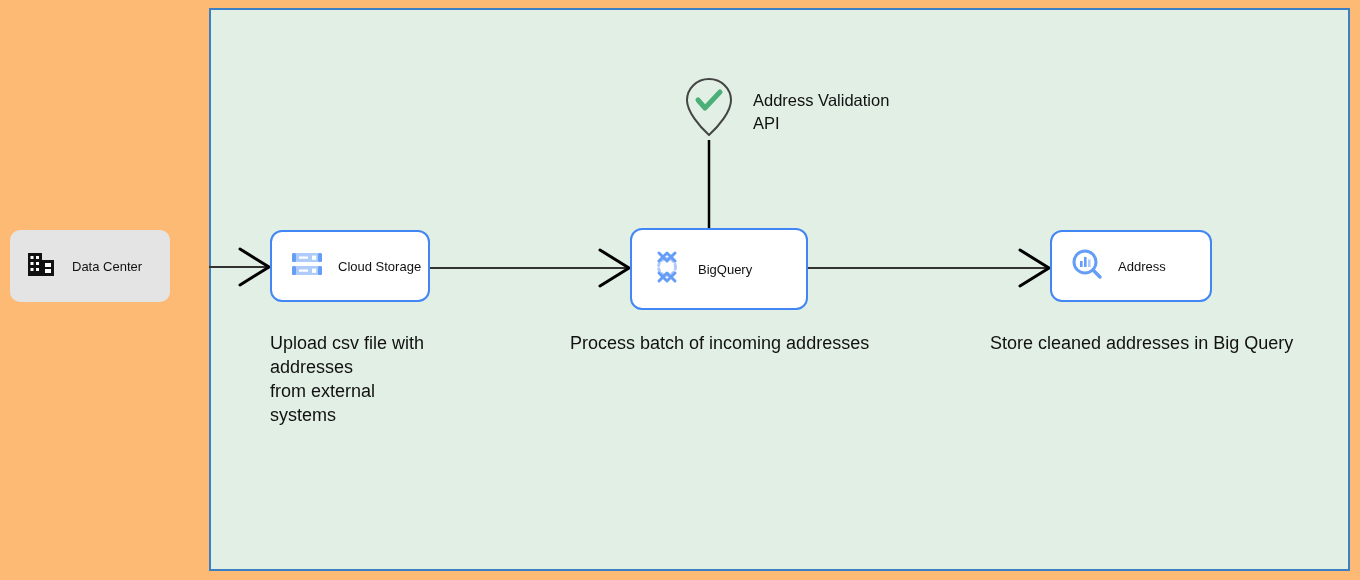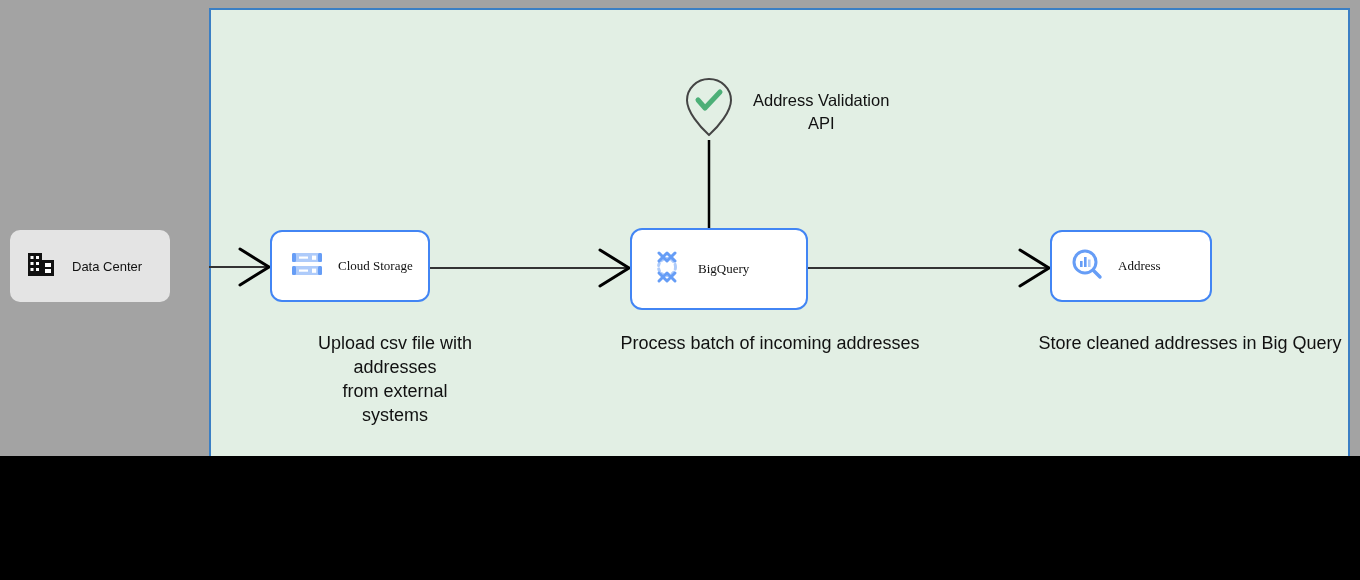--- a/index.html
+++ b/index.html
@@ -3,25 +3,24 @@
 <meta charset="utf-8">
 <style>
   html, body {
     margin: 0;
     padding: 0;
     background: #000000;
   }
   #canvas {
     position: relative;
     width: 1360px;
-    height: 456px;
-    background: #a3a3a3;
+    height: 580px;
+    background: #fdba74;
     overflow: hidden;
     font-family: "Liberation Sans", sans-serif;
-    text-align: center;
   }
 
   
   #cloud-container {
     position: absolute;
     left: 209px;
     top: 8px;
     width: 1141px;
     height: 563px;
     background: #e2efe4;
@@ -53,21 +52,20 @@
   
   .gcp-node {
     position: absolute;
     background: #ffffff;
     border: 2px solid #4285f4;
     border-radius: 12px;
     display: flex;
     align-items: center;
     padding-left: 18px;
     box-sizing: border-box;
-    font-family: Liberation Serif, serif;
   }
   .gcp-node .node-label {
     margin-left: 14px;
     font-size: 13px;
     color: #111111;
     white-space: nowrap;
   }
 
   #cloud-storage-node { left: 270px; top: 230px; width: 160px; height: 72px; }
   #dataflow-node      { left: 630px; top: 228px; width: 178px; height: 82px; }

